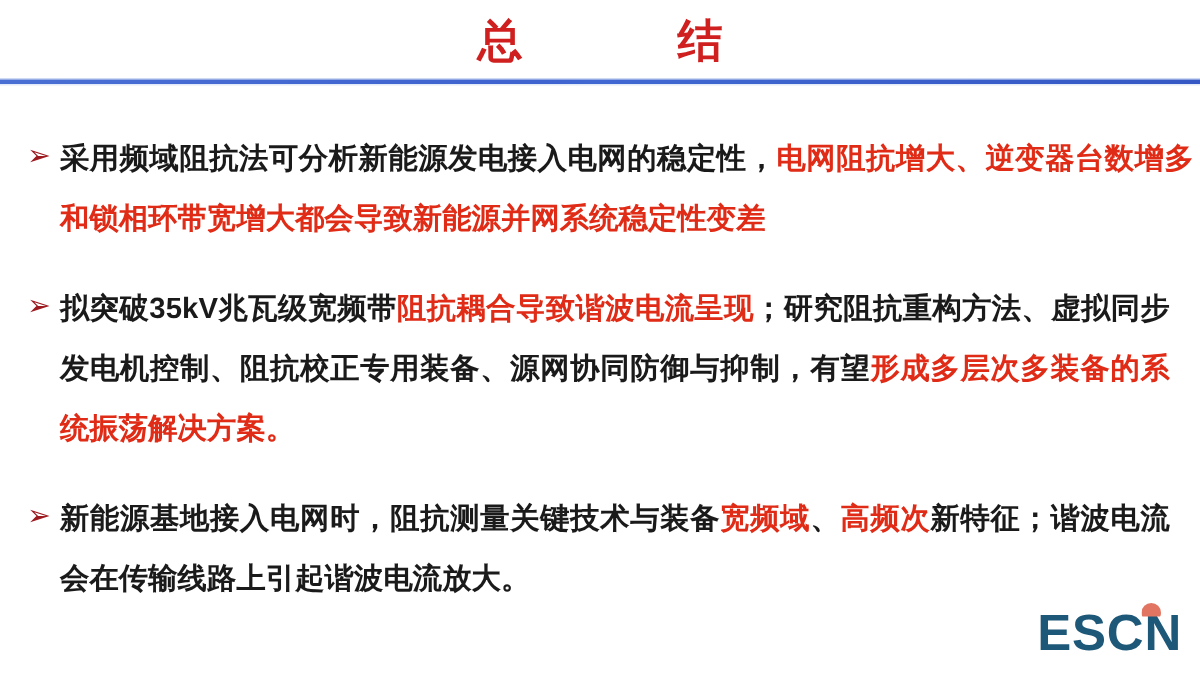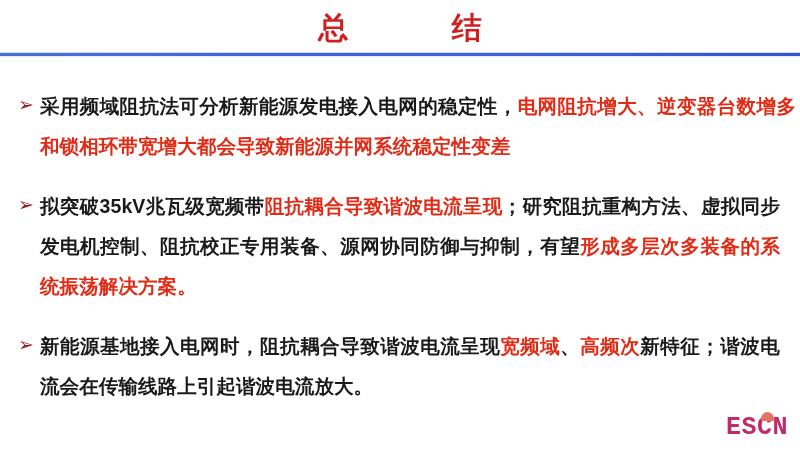--- a/index.html
+++ b/index.html
@@ -122,25 +122,25 @@
   .watermark {
     position: absolute;
     right: 12px;
     bottom: 8px;
     display: flex;
     align-items: baseline;
     opacity: 0.92;
   }
   .wm-escn {
     position: relative;
-    font-size: 25px;
-    font-weight: bold;
-    color: #be185d;
+    font-size: 34px;
+    font-weight: bold;
+    color: #0c4a6e;
     letter-spacing: 0.5px;
-    font-family: Liberation Mono, monospace;
+    font-family: Liberation Sans, sans-serif;
   }
   .wm-arc {
     position: absolute;
     right: 14px;
     top: -1px;
     width: 13px;
     height: 9px;
     overflow: hidden;
   }
   .wm-arc::after {
@@ -182,21 +182,21 @@
       <div class="bullet-text"><span>采用频域阻抗法可分析新能源发电接入电网的稳定性，</span><span class="em">电网阻抗增大、逆变器台数增多和锁相环带宽增大都会导致新能源并网系统稳定性变差</span></div>
     </div>
 
     <div class="bullet bullet-2">
       <span class="bullet-marker">➢</span>
       <div class="bullet-text"><span>拟突破35kV兆瓦级宽频带</span><span class="em">阻抗耦合导致谐波电流呈现</span><span>；研究阻抗重构方法、虚拟同步发电机控制、阻抗校正专用装备、源网协同防御与抑制，有望</span><span class="em">形成多层次多装备的系统振荡解决方案。</span></div>
     </div>
 
     <div class="bullet bullet-3">
       <span class="bullet-marker">➢</span>
-      <div class="bullet-text"><span>新能源基地接入电网时，阻抗耦合导致谐波电流呈现</span><span class="em">宽频域</span><span>、</span><span class="em">高频次</span><span>新特征；谐波电流会在传输线路上引起谐波电流放大。</span></div>
+      <div class="bullet-text"><span>新能源基地接入电网时，阻抗测量关键技术与装备</span><span class="em">宽频域</span><span>、</span><span class="em">高频次</span><span>新特征；谐波电流会在传输线路上引起谐波电流放大。</span></div>
     </div>
 
   </div>
 
   <div class="watermark">
     <span class="wm-escn"><span>ESCN</span><span class="wm-arc"></span></span>
   </div>
 
 </div>
 

